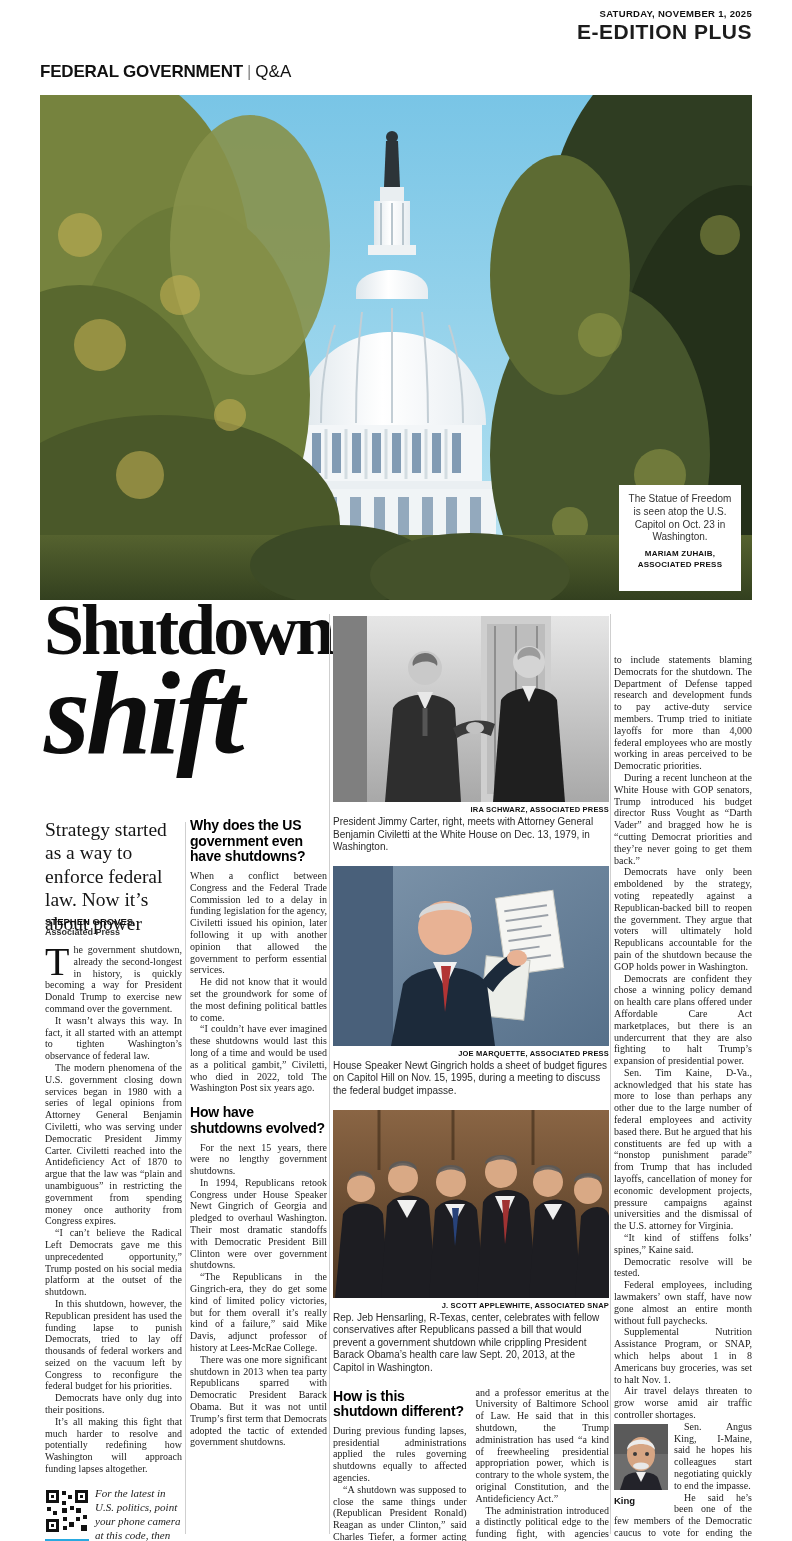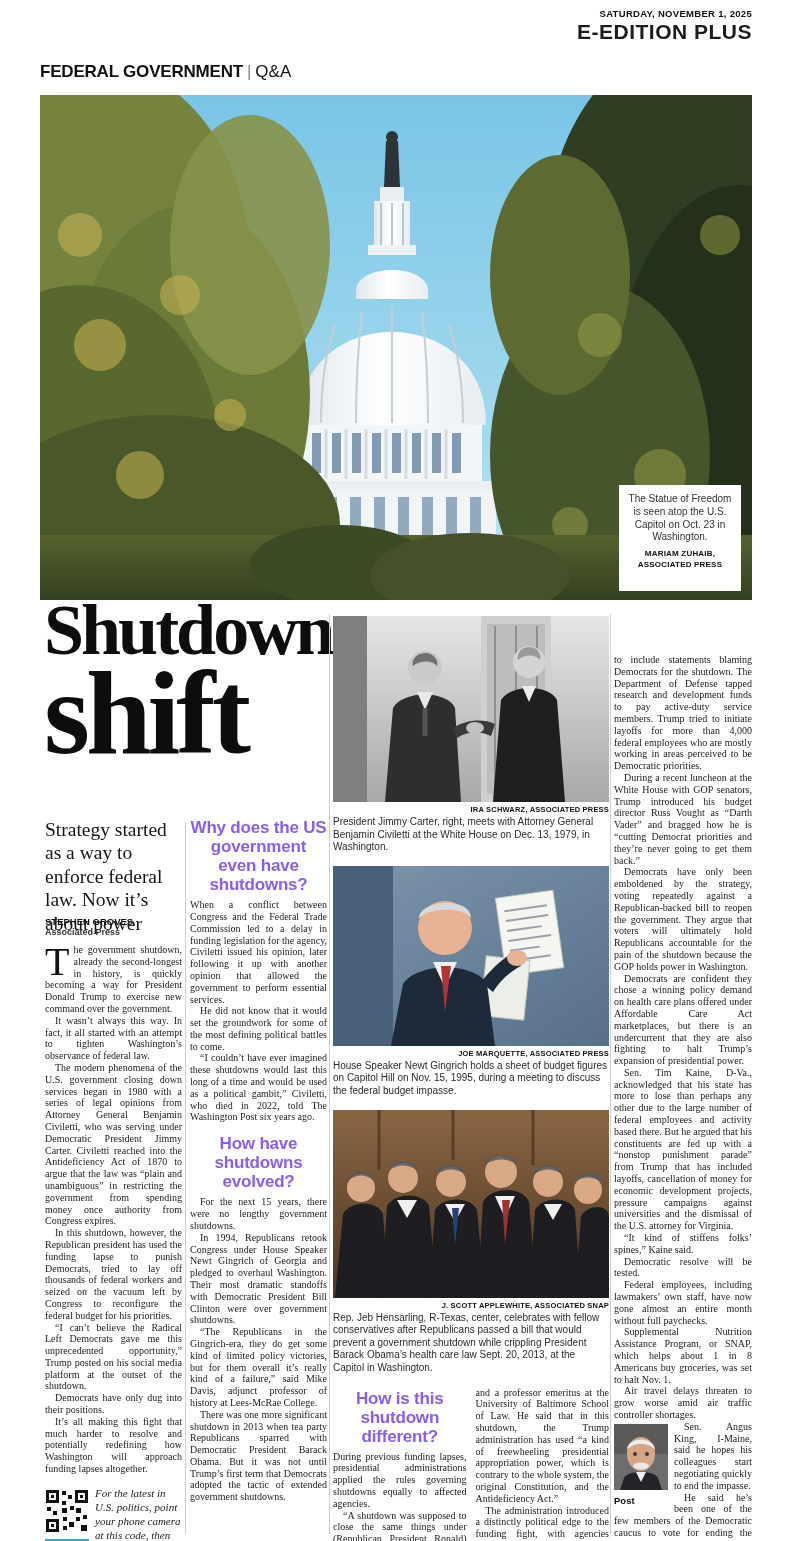--- a/index.html
+++ b/index.html
@@ -16,34 +16,34 @@
   
   .hero{position:absolute;left:40px;top:95px;width:712px;height:505px;overflow:hidden;background:#9fd3e8;}
   .hero svg{display:block;}
   .hero-caption-box{position:absolute;right:11px;bottom:9px;width:110px;background:#fff;padding:8px 6px 21px;
         text-align:center;font-family:"Liberation Sans",sans-serif;}
   .hero-caption{font-size:10px;line-height:1.28;color:#333;}
   .hero-credit{font-size:8px;font-weight:bold;line-height:1.3;color:#111;margin-top:5px;letter-spacing:.2px;}
   
   .headline{position:absolute;left:44px;top:596px;width:290px;color:#0d0d0d;}
   .hl1{font-size:72px;font-weight:bold;letter-spacing:-3px;line-height:.95;}
-  .hl2{font-size:118px;font-weight:bold;letter-spacing:-4px;line-height:.82;margin-top:2px;}
+  .hl2{font-size:118px;font-weight:bold;letter-spacing:-4px;line-height:.82;margin-top:2px;font-style:italic;}
   .deck{position:absolute;left:45px;top:818px;width:140px;font-size:19.5px;line-height:1.2;color:#151515;}
   .byline{position:absolute;left:45px;top:916px;font-family:"Liberation Sans",sans-serif;}
   .byline .author{font-size:9.5px;font-weight:bold;color:#111;}
   .byline .org{font-size:9px;font-weight:bold;color:#333;}
   
   .bodycol{position:absolute;font-size:10px;line-height:1.18;text-align:justify;color:#1b1b1b;}
   .bodycol p{margin:0;}
   .bodycol p + p,.bodycol .ind{text-indent:10px;}
   #col1{left:45px;top:944px;width:137px;height:597px;}
   #col2{left:190px;top:818px;width:137px;height:723px;overflow:hidden;}
   #col5{left:614px;top:610px;width:138px;height:931px;overflow:hidden;margin-top:44px;}
-  .col-heading{font-family:"Liberation Sans",sans-serif;font-weight:bold;font-size:17px;line-height:1.12;
-        letter-spacing:-.2px;color:#8b5cf6;text-align:center;text-indent:0;margin:0 0 5px;}
+  .col-heading{font-family:"Liberation Sans",sans-serif;font-weight:bold;font-size:14px;line-height:1.12;
+        letter-spacing:-.2px;color:#000000;text-align:left;text-indent:0;margin:0 0 5px;}
   .col-heading.mid{margin-top:11px;}
   .dropcap{float:left;font-size:40px;line-height:31px;padding:2px 4px 0 0;font-weight:400;color:#111;}
   
   .midcol{position:absolute;left:333px;top:616px;width:276px;}
   .photo{width:276px;overflow:hidden;background:#888;}
   .photo svg{display:block;}
   .photo-credit{font-family:"Liberation Sans",sans-serif;font-size:7.5px;font-weight:bold;text-align:right;
         margin:3px 0 2px;letter-spacing:.2px;color:#111;}
   .photo-caption{font-family:"Liberation Sans",sans-serif;font-size:10px;line-height:1.26;color:#2b2b2b;
         margin-bottom:12px;}
@@ -212,22 +212,22 @@
   </div>
 
   <div class="vrule" style="left:185px;top:822px;height:712px;"></div>
   <div class="vrule" style="left:329px;top:614px;height:920px;"></div>
   <div class="vrule" style="left:610px;top:614px;height:920px;"></div>
 
   <div class="bodycol" id="col1">
     <p><span class="dropcap">T</span><span>he government shutdown, already the second-longest in history, is quickly becoming a way for President Donald Trump to exercise new command over the government.</span></p>
     <p>It wasn’t always this way. In fact, it all started with an attempt to tighten Washington’s observance of federal law.</p>
     <p>The modern phenomena of the U.S. government closing down services began in 1980 with a series of legal opinions from Attorney General Benjamin Civiletti, who was serving under Democratic President Jimmy Carter. Civiletti reached into the Antideficiency Act of 1870 to argue that the law was “plain and unambiguous” in restricting the government from spending money once authority from Congress expires.</p>
+    <p>“I can’t believe the Radical Left Democrats gave me this unprecedented opportunity,” Trump posted on his social media platform at the outset of the shutdown.</p>
     <p>In this shutdown, however, the Republican president has used the funding lapse to punish Democrats, tried to lay off thousands of federal workers and seized on the vacuum left by Congress to reconfigure the federal budget for his priorities.</p>
-    <p>“I can’t believe the Radical Left Democrats gave me this unprecedented opportunity,” Trump posted on his social media platform at the outset of the shutdown.</p>
     <p>Democrats have only dug into their positions.</p>
     <p>It’s all making this fight that much harder to resolve and potentially redefining how Washington will approach funding lapses altogether.</p>
     <div class="promo">
       <div class="qr-wrap">
         <svg width="44" height="44" viewBox="0 0 44 44">
           <rect width="44" height="44" fill="#fff"></rect>
           <g fill="#111">
             <rect x="1" y="1" width="13" height="13"></rect>
               <rect x="30" y="1" width="13" height="13"></rect>
               <rect x="1" y="30" width="13" height="13"></rect>
@@ -433,19 +433,19 @@
         <rect width="54" height="66" fill="#6d6d6d"></rect>
         <rect x="0" y="0" width="54" height="30" fill="#5a5a5a"></rect>
         <path d="M6 66 L10 54 C14 46 40 46 44 54 L48 66 Z" fill="#23232a"></path>
         <path d="M22 48 L27 58 L32 48 Z" fill="#f0f0f0"></path>
         <ellipse cx="27" cy="30" rx="14" ry="17" fill="#d6a583"></ellipse>
         <path d="M13 26 C13 12 41 12 41 26 C36 18 18 18 13 26 Z" fill="#ececec"></path>
         <ellipse cx="27" cy="42" rx="8" ry="3.5" fill="#e8e8e8"></ellipse>
         <circle cx="21" cy="30" r="2" fill="#3a3a3a"></circle>
           <circle cx="33" cy="30" r="2" fill="#3a3a3a"></circle>
       </svg>
-      <div class="king-label">Post</div>
+      <div class="king-label">King</div>
     </div>
     <p class="ind">Sen. Angus King, I-Maine, said he hopes his colleagues start negotiating quickly to end the impasse.</p>
     <p>He said he’s been one of the few members of the Democratic caucus to vote for ending the shutdown because “it empowers the president beyond what he would be able to do otherwise, and it damages the country.”</p>
   </div>
 
 </div>
 
 </body></html>

